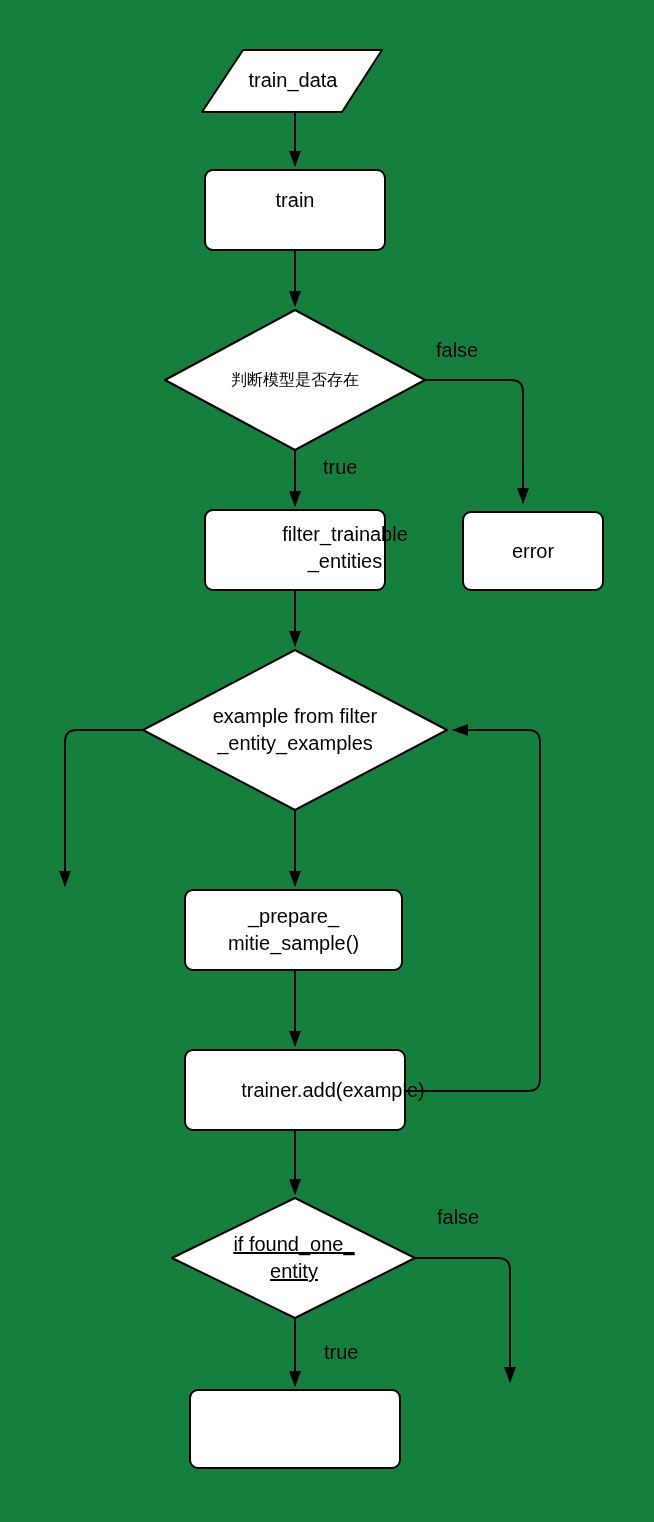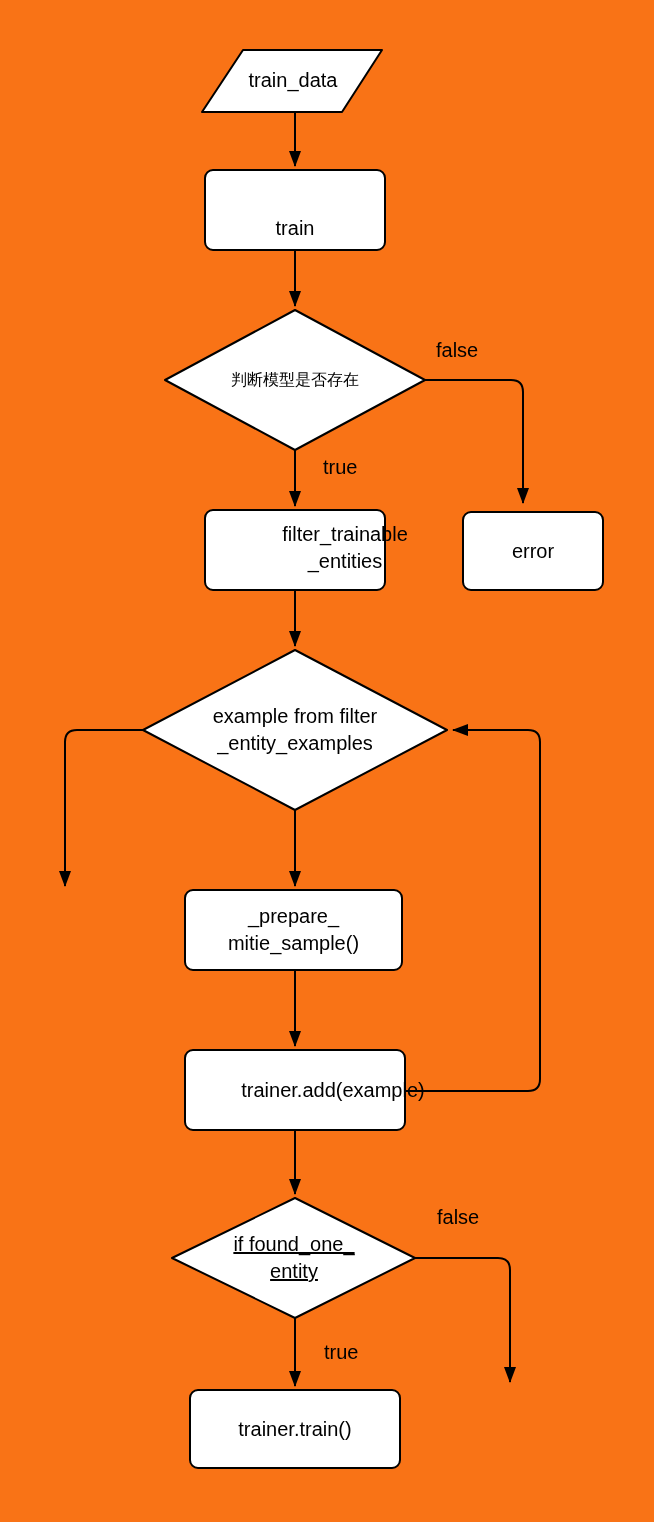--- a/index.html
+++ b/index.html
@@ -4,21 +4,21 @@
 <style>
   html, body {
     margin: 0;
     padding: 0;
     background: #ffffff;
   }
   .canvas {
     position: relative;
     width: 654px;
     height: 1522px;
-    background: #f97316;
+    background: #15803d;
     font-family: "Liberation Sans", sans-serif;
     color: #000000;
     overflow: hidden;
   }
   svg.layer {
     position: absolute;
     left: 0;
     top: 0;
     width: 654px;
     height: 1522px;
@@ -85,21 +85,21 @@
       <rect x="185" y="1050" width="220" height="80" rx="8"></rect>
       <path d="M295,1198 L415,1258 L295,1318 L172,1258 Z"></path>
       <rect x="190" y="1390" width="210" height="78" rx="8"></rect>
     </g>
   </svg>
 
   <div class="node-label" style="left:203px; top:50px; width:180px; height:60px;">
     <span>train_data</span>
   </div>
 
-  <div class="node-label" style="left:205px; top:188px; width:180px; height:80px;">
+  <div class="node-label" style="left:205px; top:160px; width:180px; height:80px;">
     <span>train</span>
   </div>
 
   <div class="node-label cn" style="left:165px; top:310px; width:260px; height:140px;">
     <span>判断模型是否存在</span>
   </div>
 
   <div class="node-label" style="left:211px; top:510px; width:180px; height:76px;padding-left:44px;">
     <span>filter_trainable</span>
     <span>_entities</span>
@@ -121,23 +121,20 @@
 
   <div class="node-label nowrap" style="left:185px; top:1050px; width:220px; height:80px;">
     <span>trainer.add(example)</span>
   </div>
 
   <div class="node-label" style="left:172px; top:1198px; width:244px; height:120px;text-decoration:underline;">
     <span>if found_one_</span>
     <span>entity</span>
   </div>
 
-  <div class="node-label" style="left:190px; top:1390px; width:210px; height:78px;">
-    <span>trainer.train()</span>
-  </div>
 
   <div class="edge-label" style="left:436px; top:339px;">false</div>
 
   <div class="edge-label" style="left:323px; top:456px;">true</div>
 
   <div class="edge-label" style="left:437px; top:1206px;">false</div>
 
   <div class="edge-label" style="left:324px; top:1341px;">true</div>
 
 </div>

